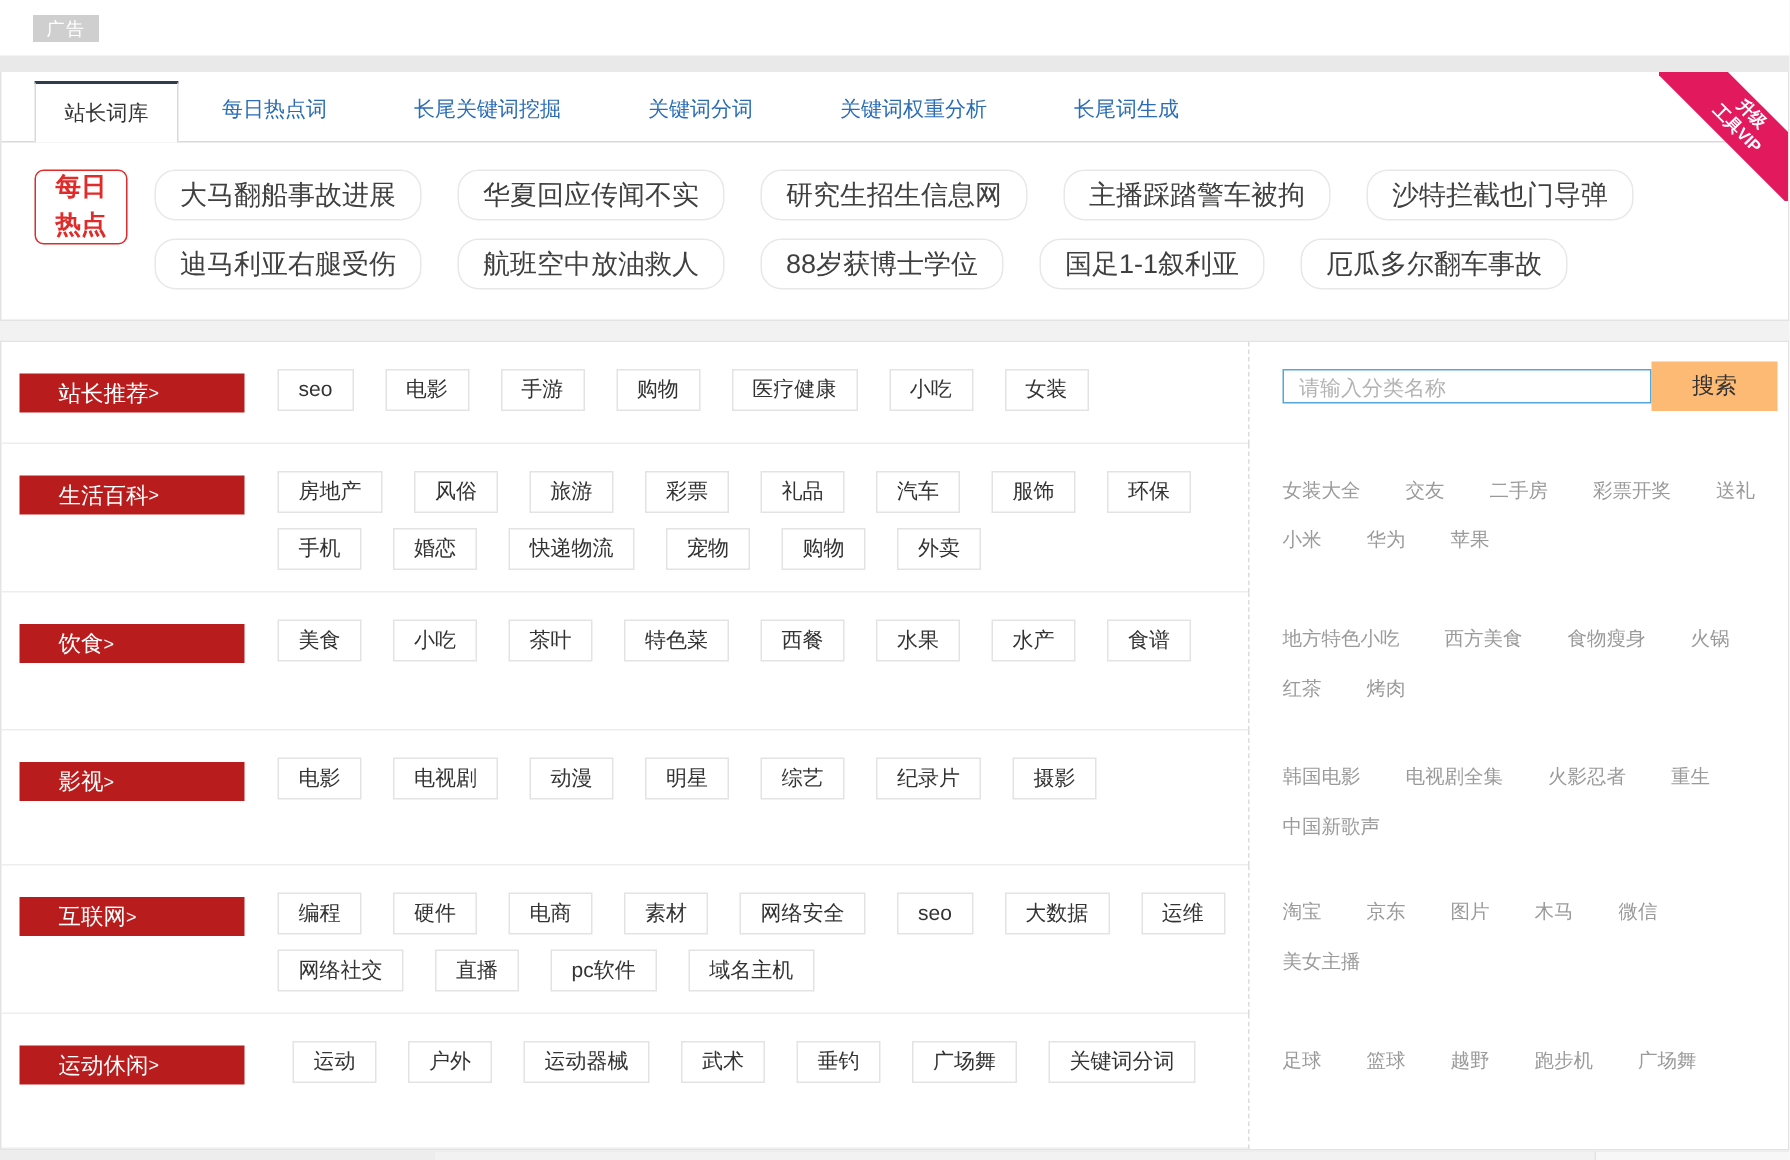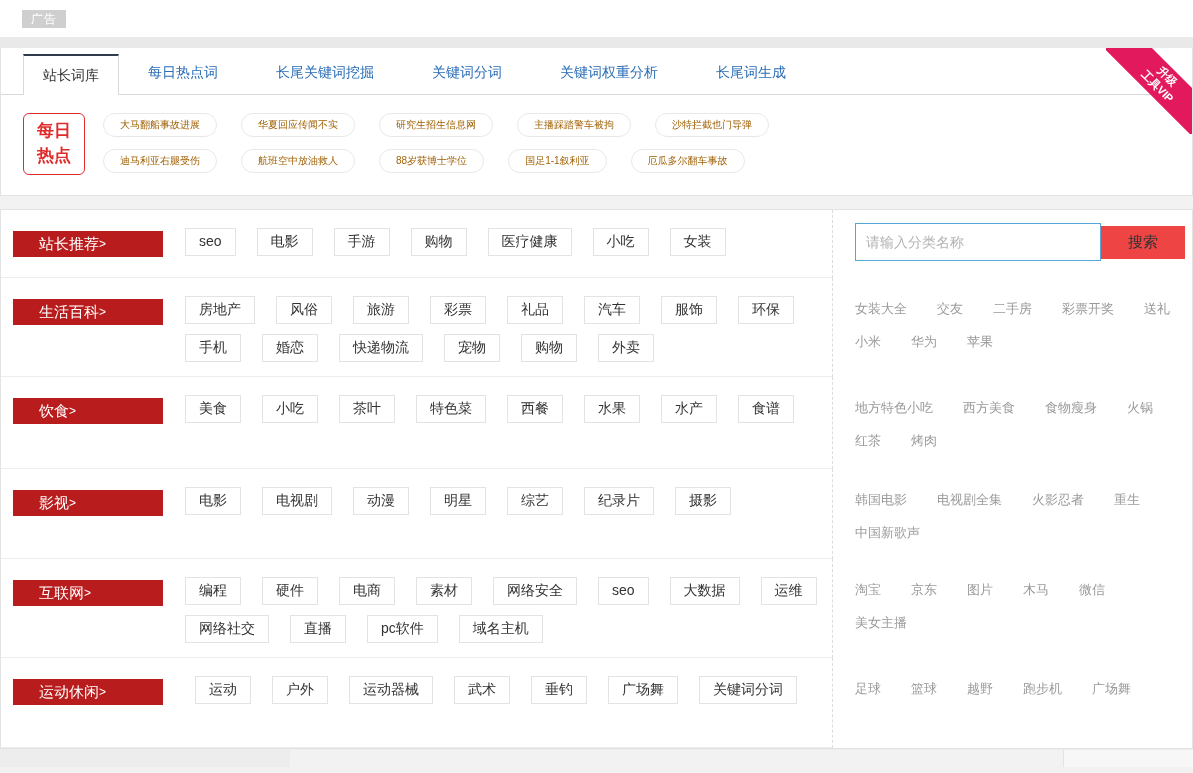--- a/index.html
+++ b/index.html
@@ -49,31 +49,31 @@
   }
   .ribbon {
     position: absolute; top: 17px; right: -40px; width: 140px;
     transform: rotate(45deg); background: #e2195c; color: #fff;
     text-align: center; font-size: 11px; font-weight: bold;
     line-height: 1.25; padding: 3px 0; pointer-events: auto;
   }
   
   .hot-area { display: flex; padding: 18px 22px 20px 22px; }
   .hot-badge {
-    width: 62px; height: 62px; flex: 0 0 62px; border: 1px solid #e02b2b; border-radius: 6px;
+    width: 62px; height: 50px; flex: 0 0 62px; border: 1px solid #e02b2b; border-radius: 6px;
     color: #e02b2b; font-size: 17px; font-weight: bold; text-align: center;
     display: flex; flex-direction: column; justify-content: center; line-height: 1.45;
     margin-right: 18px;
   }
   .hot-rows { flex: 1; }
   .hot-row { display: flex; align-items: center; margin-bottom: 12px; }
   .hot-row:last-child { margin-bottom: 0; }
   .pill {
     border: 1px solid #e8e8e8; border-radius: 14px; padding: 4px 16px;
-    color: #a16207; font-size: 10px; background: #fff; margin-right: 24px; white-space: nowrap;
+    color: #404040; font-size: 18px; background: #fff; margin-right: 24px; white-space: nowrap;
   }
 
   .gap2 { height: 13px; }
 
   
   .section { display: flex; align-items: stretch; }
   .sec-main {
     flex: 1; display: flex; align-items: flex-start;
     padding: 18px 0 14px 12px; border-bottom: 1px solid #ededed;
   }
@@ -99,27 +99,27 @@
   .section:nth-of-type(2) { min-height: 96px; }
   .section:nth-of-type(3) { min-height: 92px; }
   .section:nth-of-type(4) { min-height: 90px; }
   .section:nth-of-type(5) { min-height: 92px; }
   .section:nth-of-type(6) { min-height: 90px; }
   .section:nth-of-type(1) .sec-links { padding-top: 13px; }
 
   
   .search-form { display: flex; align-items: center; }
   .search-input {
-    width: 246px; height: 38px; border: 1px solid #56a6d8; padding: 0 10px;
+    width: 246px; height: 23px; border: 1px solid #56a6d8; padding: 0 10px;
     font-size: 14px; color: #333; outline: none;
     font-family: "Liberation Sans", "DejaVu Sans", sans-serif;
   }
   .search-input::placeholder { color: #b3b3b3; }
   .search-btn {
-    width: 84px; height: 33px; background: #ef4444; border: none;
+    width: 84px; height: 33px; background: #fdba74; border: none;
     font-size: 15px; color: #333; cursor: pointer;
     font-family: "Liberation Sans", "DejaVu Sans", sans-serif;
   }
 
   
   .footer-edge { height: 18px; display: flex; }
   .footer-edge .fe-left { width: 290px; background: #ededed; }
   .footer-edge .fe-mid { flex: 1; border-top: 1px solid #ededed; }
   .footer-edge .fe-right { width: 130px; background: #f7f7f7; border-left: 1px solid #e3e3e3; border-top: 1px solid #ededed; }
 </style>

